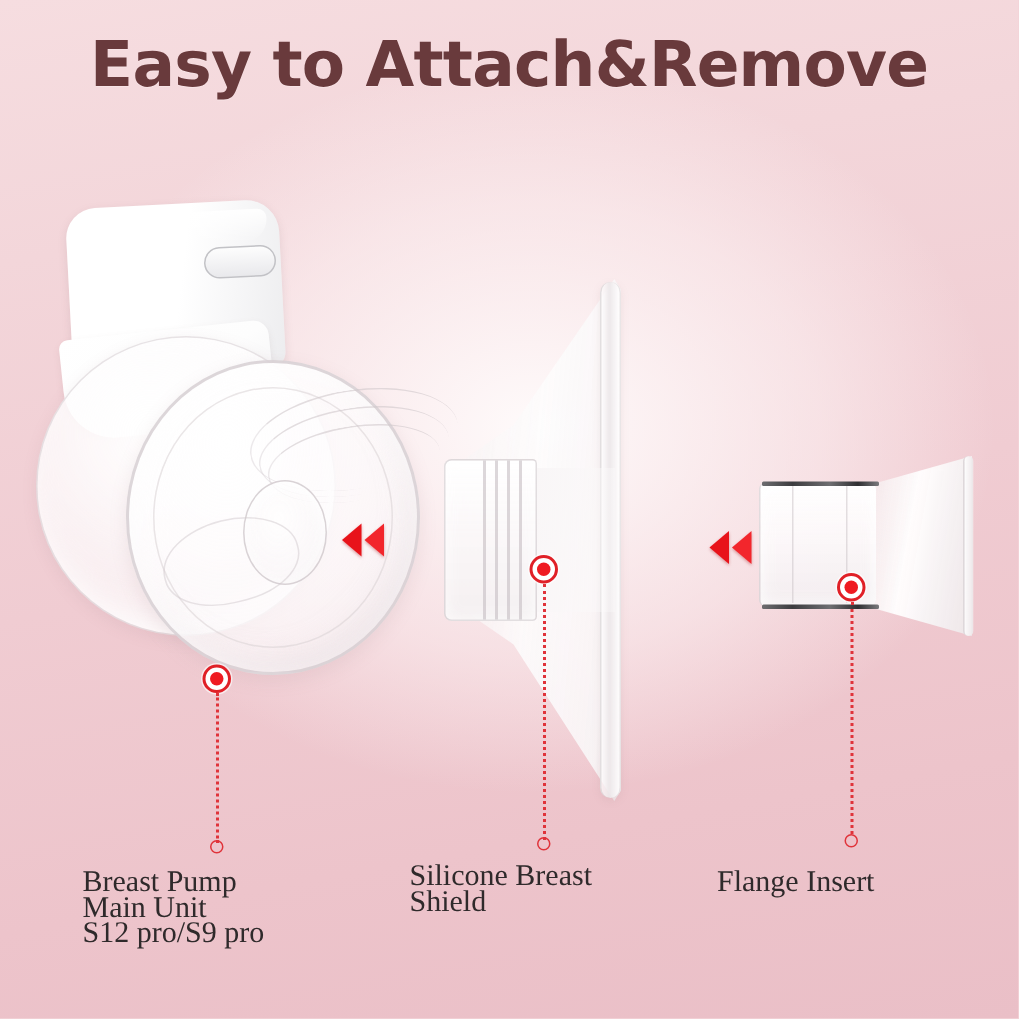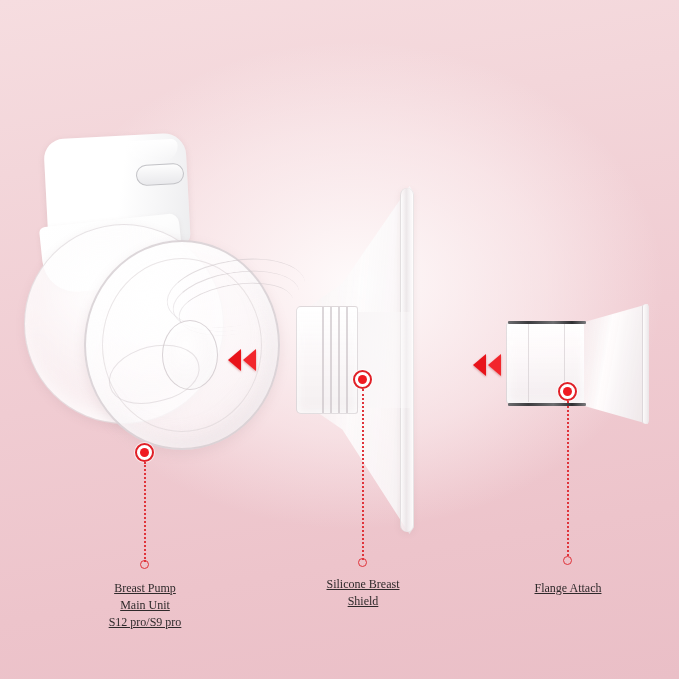--- a/index.html
+++ b/index.html
@@ -200,27 +200,26 @@
   .dash {
     position:absolute; width:0; border-left:2.4px dotted #e0333a;
   }
   .dot-small {
     position:absolute; width:9px; height:9px; border-radius:50%;
     background:transparent; border:1.8px solid #e0333a;
   }
   .label {
     position:absolute;
     font-family:"Liberation Serif", serif;
-    font-size:12px;
+    font-size:20px;
     line-height:17px;
     color:#2f2a2b;
-    text-align:center;
+    text-align:left;
     white-space:pre-line;
     transform:translateX(-50%);
-    text-decoration:underline;
   }
   
   #c1 .dot-big { left:135px; top:443px; }
   #c1 .dash    { left:144px; top:462px; height:100px; }
   #c1 .dot-small{ left:140px; top:560px; }
   #c1 .label   { left:145px; top:580px; width:180px; }
   
   #c2 .dot-big { left:353px; top:370px; }
   #c2 .dash    { left:362px; top:389px; height:171px; }
   #c2 .dot-small{ left:358px; top:558px; }
@@ -229,20 +228,23 @@
   #c3 .dot-big { left:558px; top:382px; }
   #c3 .dash    { left:567px; top:401px; height:155px; }
   #c3 .dot-small{ left:563px; top:556px; }
   #c3 .label   { left:568px; top:580px; width:180px; }
 </style>
 </head>
 <body>
 
 <div id="stage">
 
+  <div class="header">
+    <div class="title">Easy to Attach&amp;Remove</div>
+  </div>
 
   <div class="product" id="p1">
     <div class="motor"></div>
     <div class="motor-lower"></div>
     <div class="btn"></div>
     <div class="bowl"></div>
     <div class="shell">
       <div class="shell-inner"></div>
       <div class="ridge r1"></div>
       <div class="ridge r2"></div>
@@ -296,16 +298,16 @@
     <div class="dash"></div>
     <div class="dot-small"></div>
     <div class="label">Silicone Breast
 Shield</div>
   </div>
 
   <div class="callout" id="c3">
     <div class="dot-big"></div>
     <div class="dash"></div>
     <div class="dot-small"></div>
-    <div class="label">Flange Attach</div>
+    <div class="label">Flange Insert</div>
   </div>
 
 </div>
 
 </body></html>

